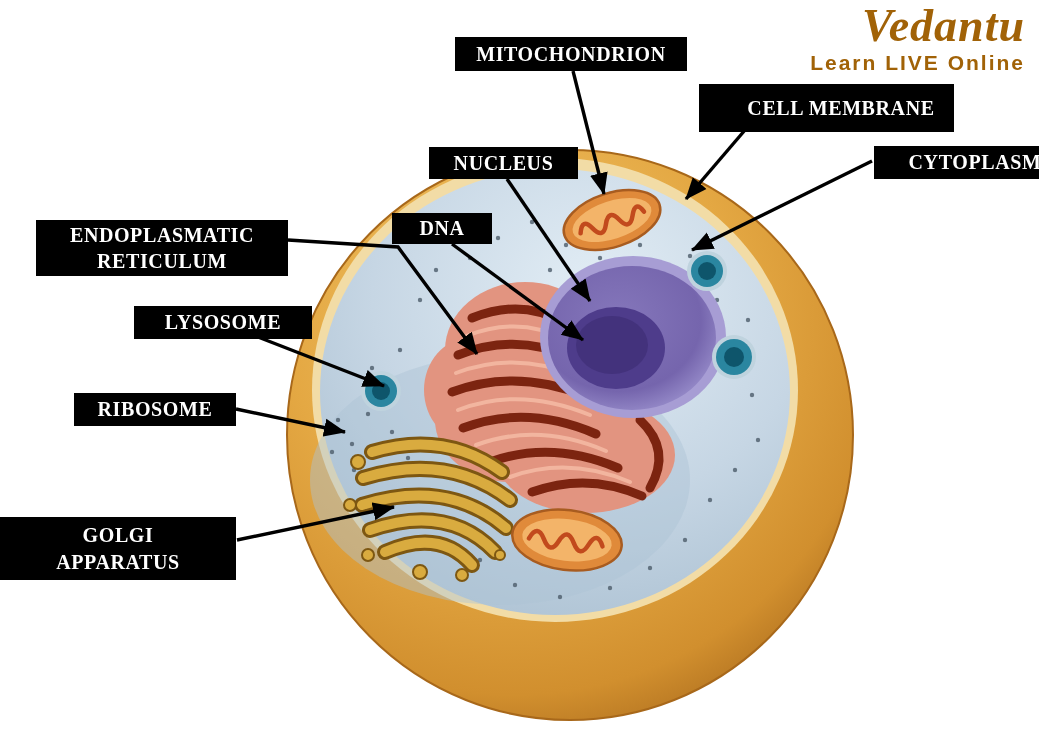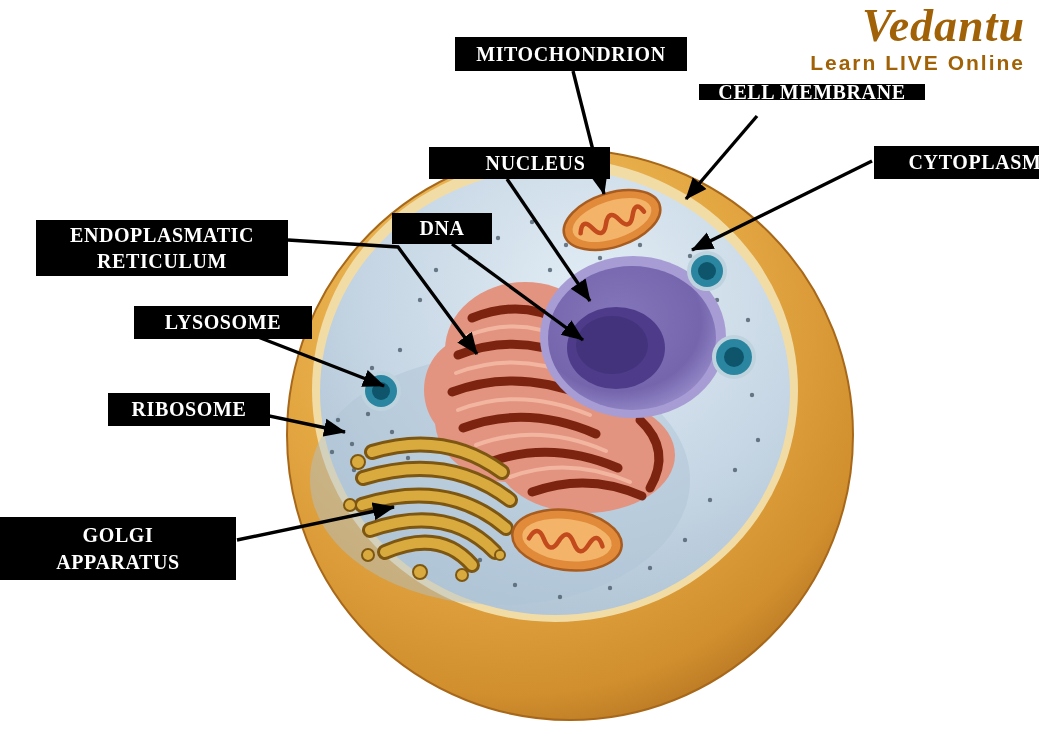--- a/index.html
+++ b/index.html
@@ -8,27 +8,27 @@
     overflow:hidden;font-family:"Liberation Serif",serif;
   }
   .cell-svg{position:absolute;left:0;top:0;}
   .label{
     position:absolute;background:#000;color:#fff;font-weight:bold;
     font-size:20px;letter-spacing:.6px;line-height:1.32;
     display:flex;align-items:center;justify-content:center;text-align:center;
     white-space:pre-line;
   }
   .lbl-mitochondrion{left:455px;top:37px;width:232px;height:34px;}
-  .lbl-cell-membrane{left:699px;top:84px;width:226px;height:16px;}
+  .lbl-cell-membrane{left:699px;top:84px;width:226px;height:48px;padding-left:29px;}
   .lbl-cytoplasm{left:874px;top:146px;width:162px;height:33px;padding-left:20px;}
-  .lbl-nucleus{left:429px;top:147px;width:149px;height:32px;padding-left:32px;}
+  .lbl-nucleus{left:429px;top:147px;width:149px;height:32px;}
   .lbl-dna{left:392px;top:213px;width:100px;height:31px;}
   .lbl-er{left:36px;top:220px;width:252px;height:56px;}
   .lbl-lysosome{left:134px;top:306px;width:178px;height:33px;}
-  .lbl-ribosome{left:74px;top:393px;width:162px;height:33px;margin-left:34px;}
+  .lbl-ribosome{left:74px;top:393px;width:162px;height:33px;}
   .lbl-golgi{left:0px;top:517px;width:236px;height:63px;}
   .brand{position:absolute;top:2px;right:14px;text-align:right;color:#a16207;}
   .brand-name{
     font-family:"Liberation Serif",serif;font-style:italic;font-weight:bold;
     font-size:46px;line-height:1.05;letter-spacing:1px;
   }
   .brand-tagline{
     font-family:"Liberation Sans",sans-serif;font-weight:bold;
     font-size:21px;letter-spacing:2px;margin-top:1px;
   }

